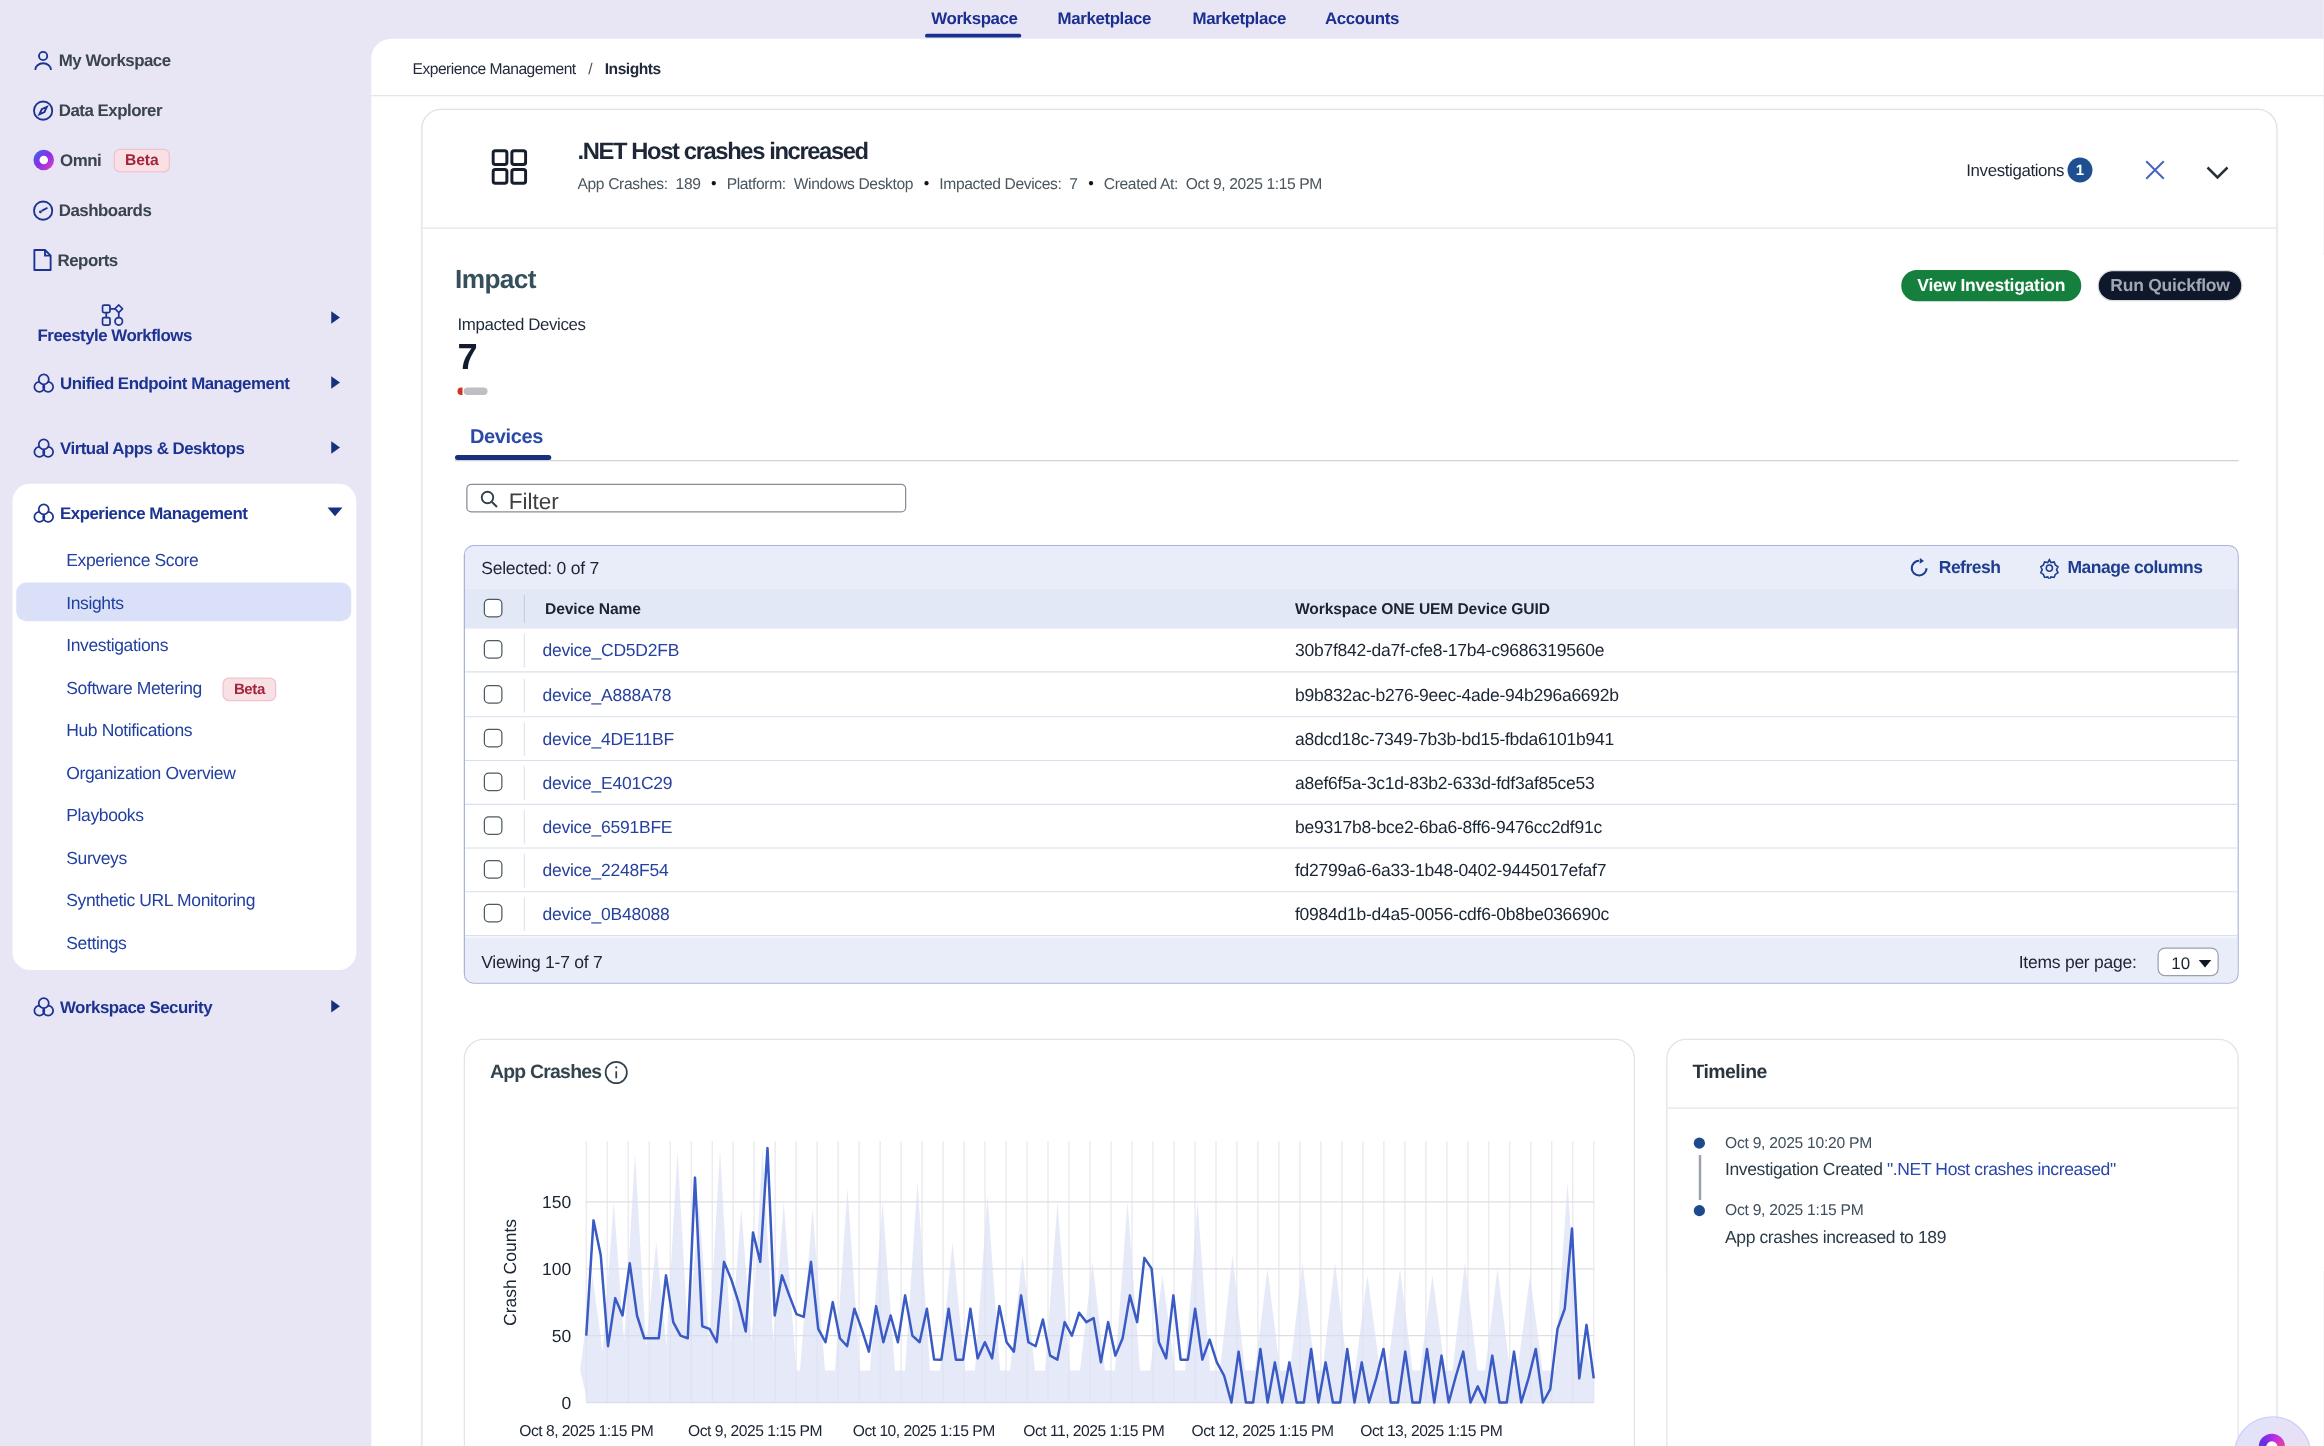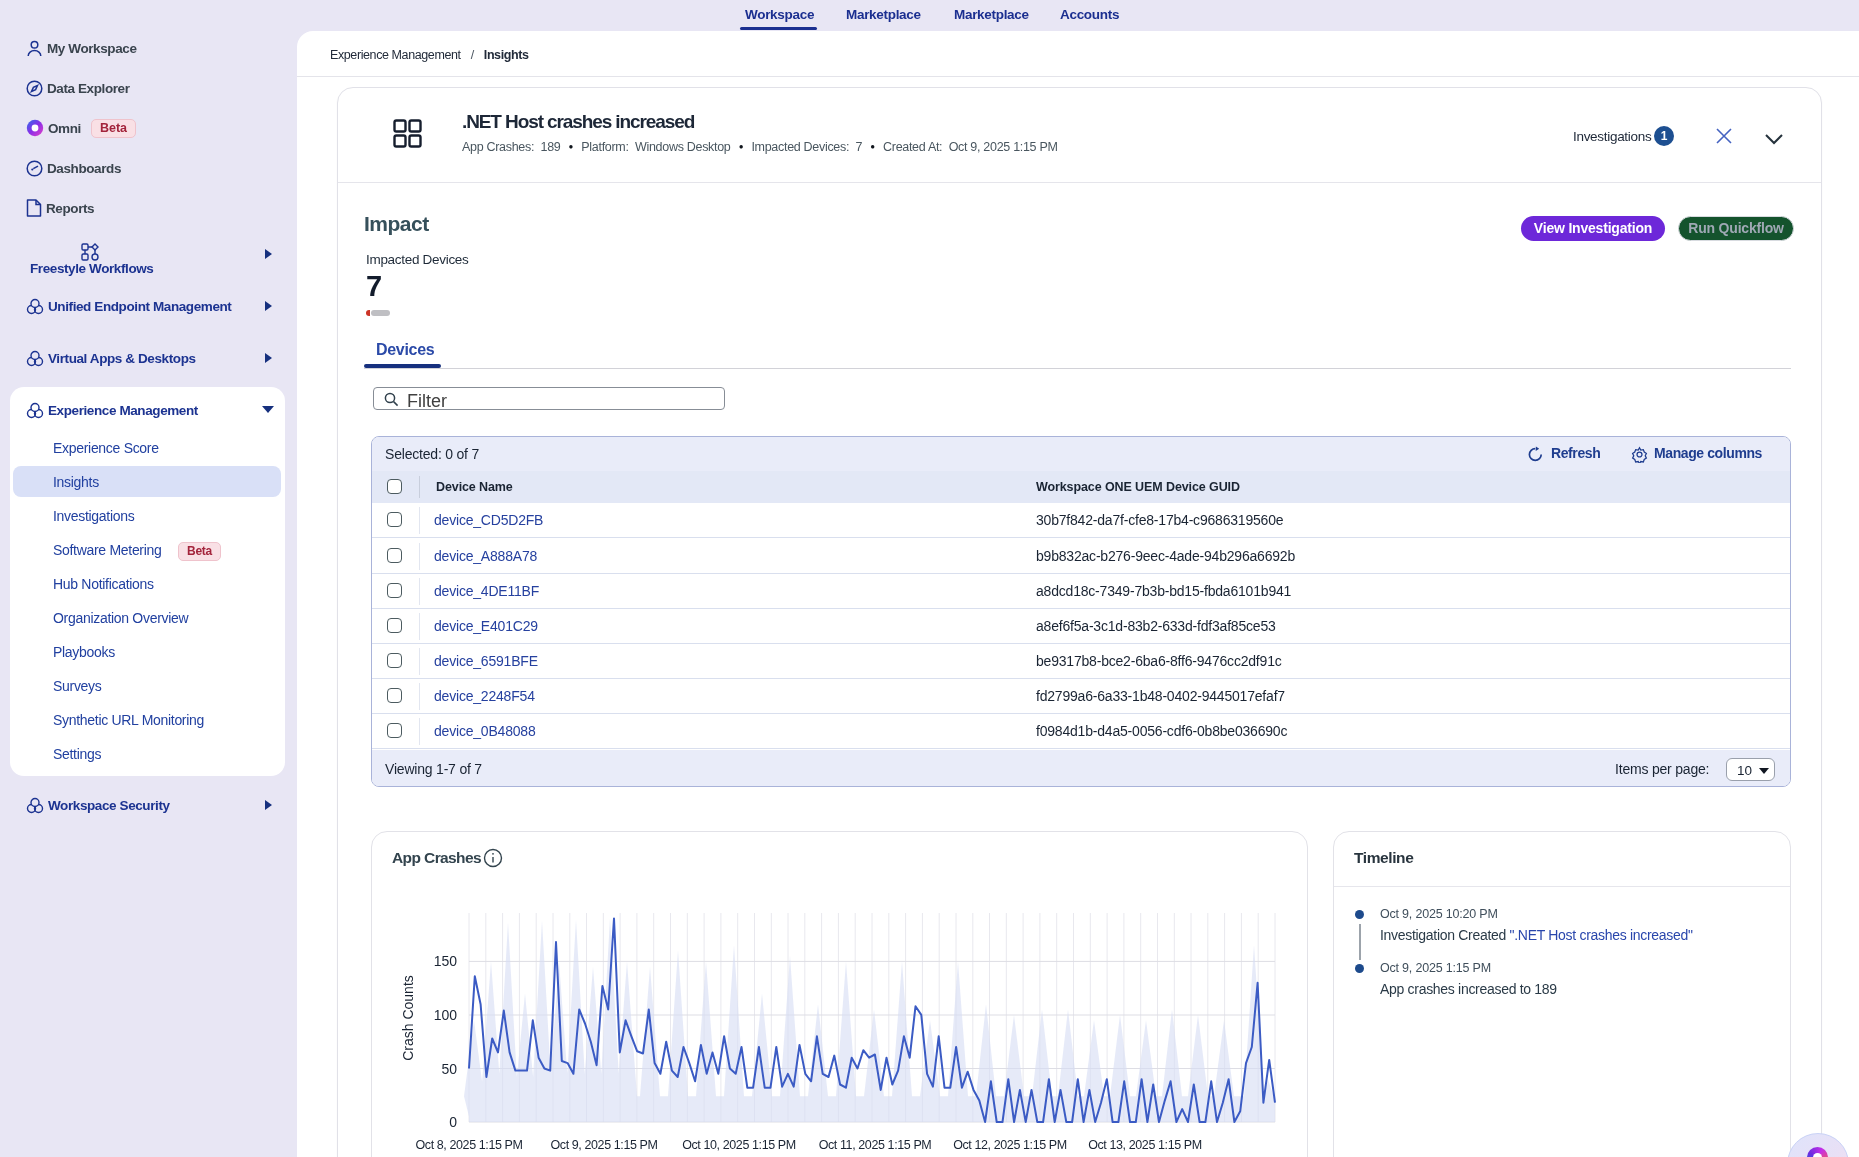--- a/index.html
+++ b/index.html
@@ -27,22 +27,22 @@
 .hsub { position:absolute; left:124px; top:52px; font-size:12.5px; color:#49565f; letter-spacing:-0.3px; }
 .hsub .dot { color:#10151c; font-size:8px; margin:0 5px; vertical-align:2px; }
 .hright { position:absolute; left:1235px; top:41px; font-size:13.5px; color:#1d2737; letter-spacing:-0.3px;}
 .hbadge { position:absolute; left:1316px; top:38px; width:20px; height:20px; border-radius:50%; background:#1d4f91; color:#fff; font-size:12px; font-weight:bold; text-align:center; line-height:20px; }
 .hx { position:absolute; left:1377px; top:39px; }
 .hchev { position:absolute; left:1426px; top:43px; }
 .hdiv { position:absolute; left:0; top:94px; width:1483px; height:1px; background:#e5e5eb; }
 
 
 .impact-h { position:absolute; left:26px; top:124px; font-size:21px; font-weight:bold; color:#36505b; letter-spacing:-0.5px; }
-.btn-vi { position:absolute; left:1183px; top:128px; width:144px; height:25px; border-radius:13px; background:#6d28d9; color:#fff; font-size:14px; font-weight:bold; text-align:center; line-height:25px; letter-spacing:-0.2px; }
-.btn-rq { position:absolute; left:1340px; top:128px; width:116px; height:25px; border-radius:13px; background:#14532d; border:1px solid #d8dbe0; color:#9fa8b4; font-size:14px; font-weight:bold; text-align:center; line-height:23px; letter-spacing:-0.2px; }
+.btn-vi { position:absolute; left:1183px; top:128px; width:144px; height:25px; border-radius:13px; background:#15803d; color:#fff; font-size:14px; font-weight:bold; text-align:center; line-height:25px; letter-spacing:-0.2px; }
+.btn-rq { position:absolute; left:1340px; top:128px; width:116px; height:25px; border-radius:13px; background:#0f172a; border:1px solid #d8dbe0; color:#9fa8b4; font-size:14px; font-weight:bold; text-align:center; line-height:23px; letter-spacing:-0.2px; }
 .imp-lab { position:absolute; left:28px; top:164px; font-size:13.5px; color:#1e2a38; letter-spacing:-0.3px; }
 .imp-num { position:absolute; left:28px; top:182px; font-size:29px; font-weight:bold; color:#131c2c; }
 .imp-bar-red { position:absolute; left:28px; top:222px; width:4px; height:6px; background:#cc3426; border-radius:3px 0 0 3px; }
 .imp-bar-gray { position:absolute; left:33px; top:222px; width:19px; height:6px; background:#bfbfc3; border-radius:3px; }
 
 
 .tab-devices { position:absolute; left:38px; top:253px; font-size:16px; font-weight:bold; color:#2b4aa8; letter-spacing:-0.3px; }
 .tab-underline { position:absolute; left:26px; top:276px; width:77px; height:4px; background:#16307e; border-radius:2px; }
 .tab-div { position:absolute; left:26px; top:280px; width:1427px; height:1px; background:#d2d2d8; }
 

